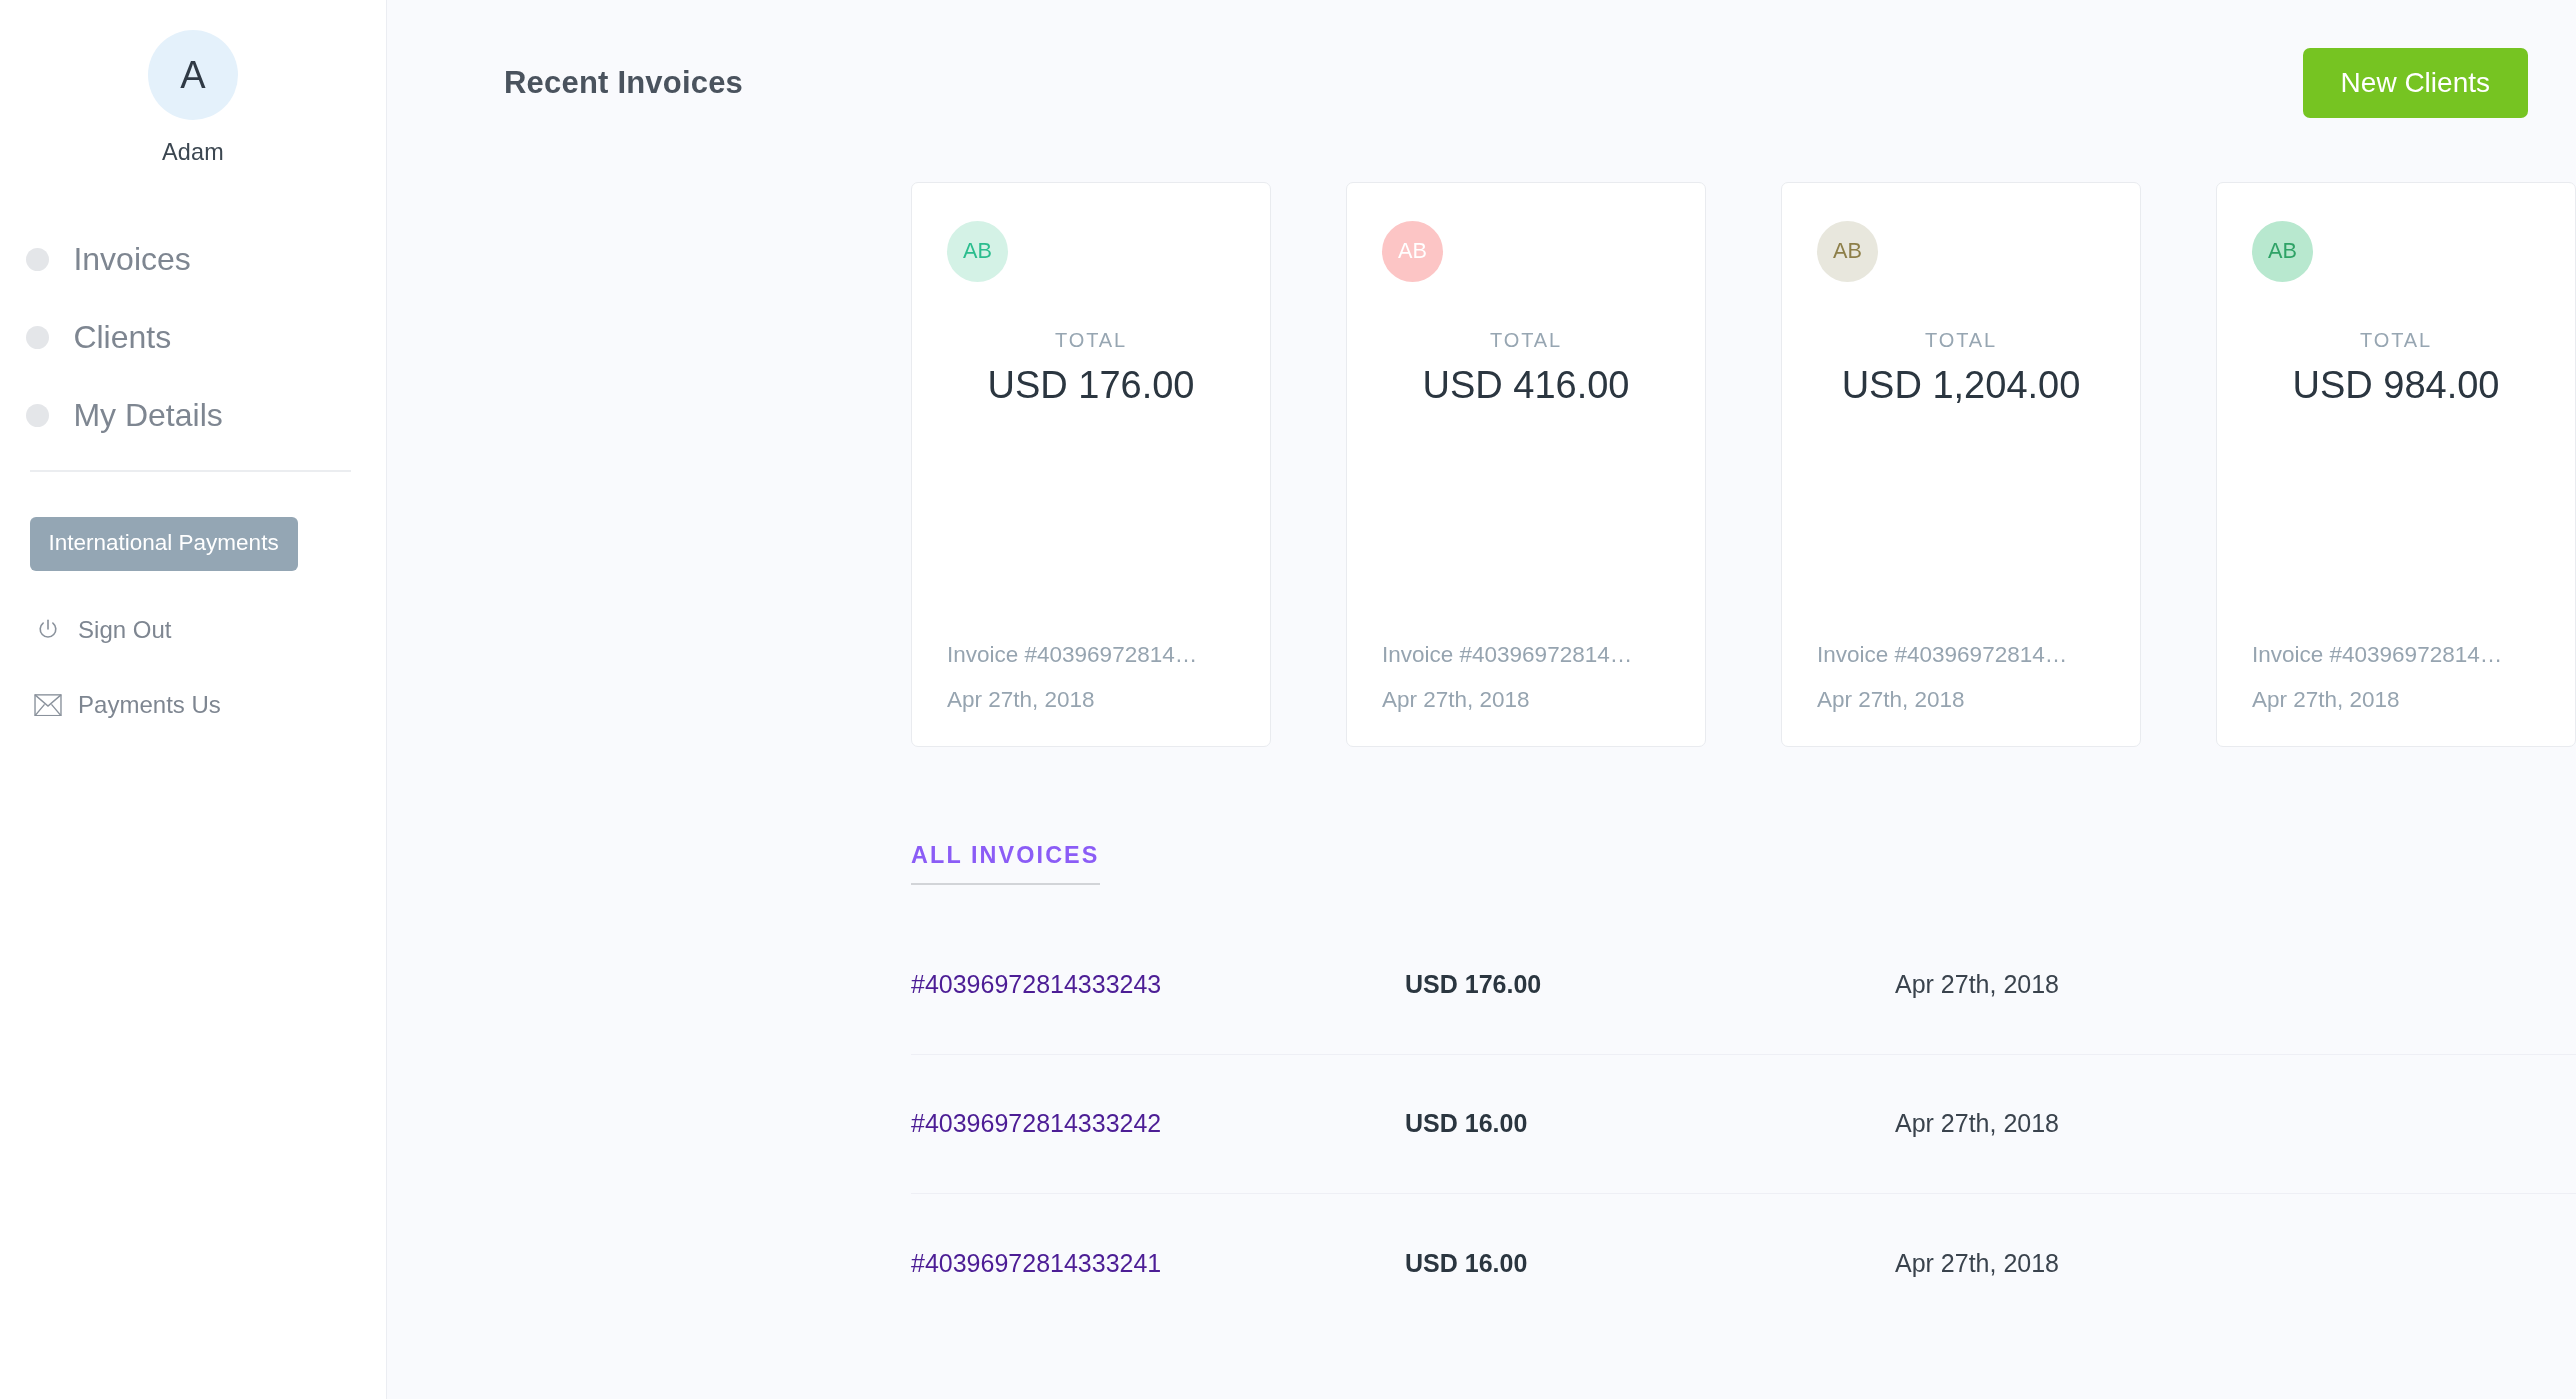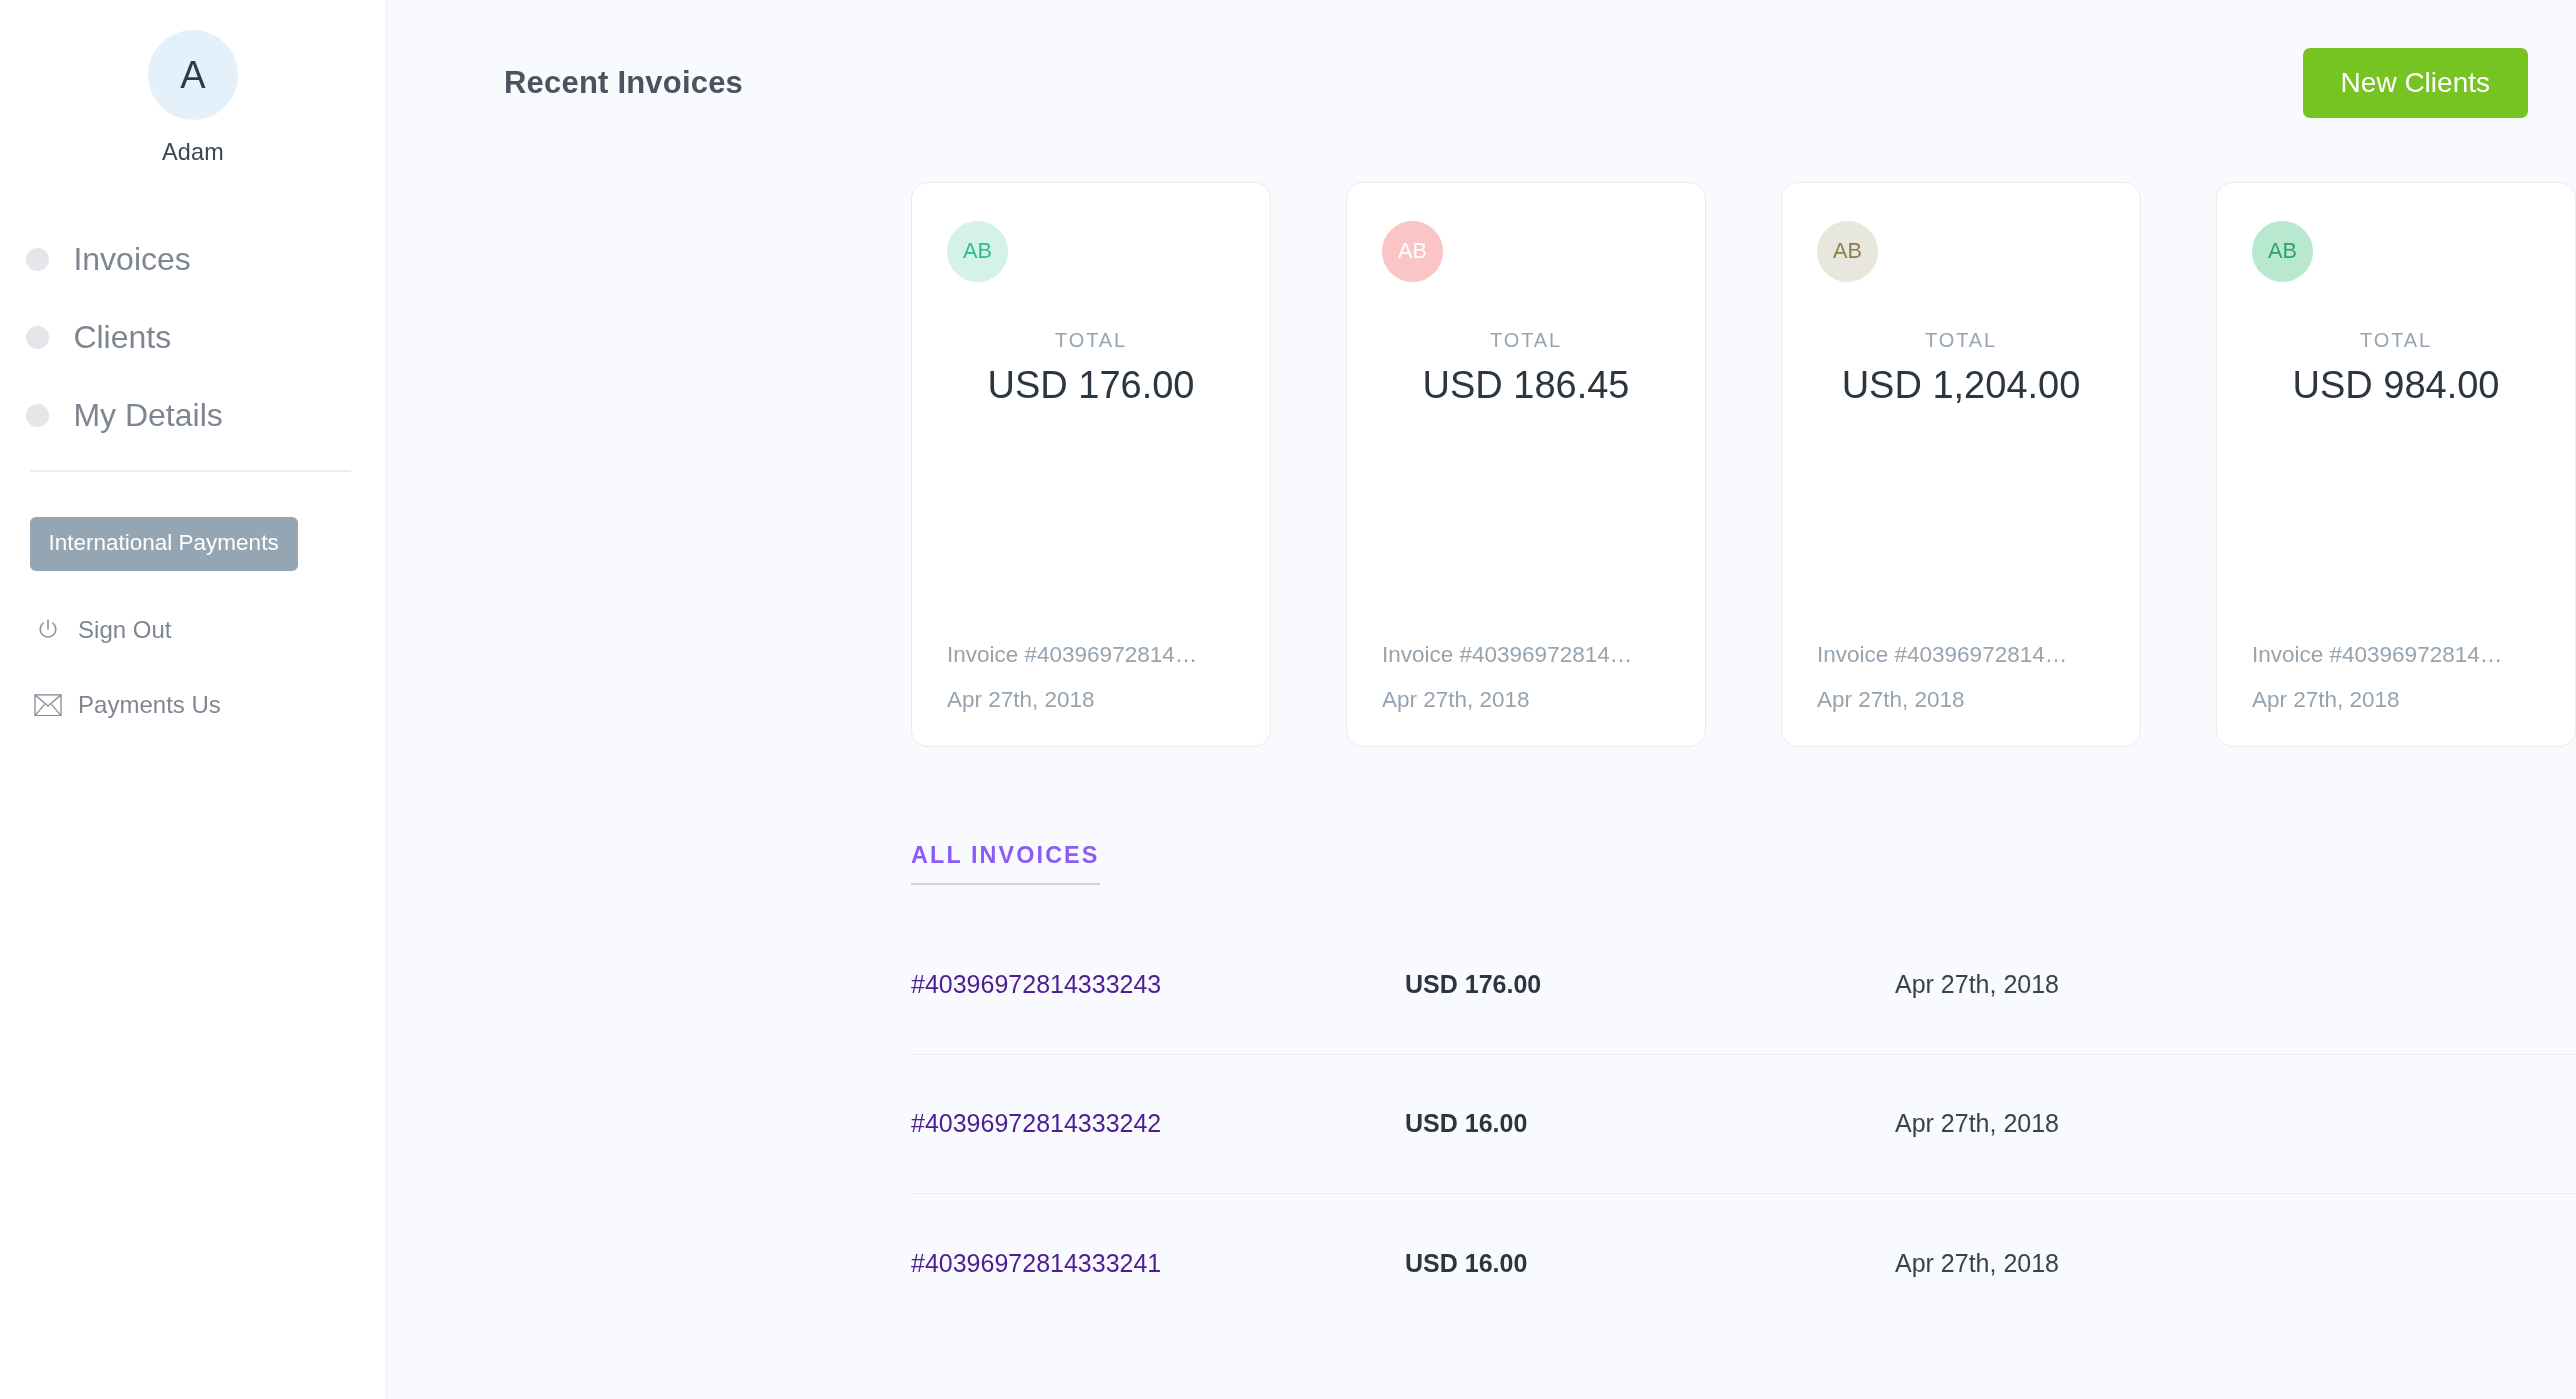--- a/index.html
+++ b/index.html
@@ -151,21 +151,21 @@
     display: flex;
     gap: 75px;
     padding: 0 0 0 524px;
     margin-top: 64px;
   }
   .card {
     width: 433px;
     height: 565px;
     background: #ffffff;
     border: 1.7px solid #e9ebef;
-    border-radius: 17px;
+    border-radius: 7px;
     padding: 38px 35px 33px 35px;
     display: flex;
     flex-direction: column;
     cursor: pointer;
     position: relative;
   }
   .card-avatar {
     width: 61px;
     height: 61px;
     border-radius: 50%;
@@ -313,21 +313,21 @@
           <div class="card-date">Apr 27th, 2018</div>
         </div>
       </div>
 
       <div class="card">
         <div class="card-avatar" style="background:#fcc5c5;color:#ffffff;">
           <span>AB</span>
         </div>
         <div class="card-total-block">
           <div class="card-total-label">TOTAL</div>
-          <div class="card-total-value">USD 186.45</div>
+          <div class="card-total-value">USD 416.00</div>
         </div>
         <div class="card-footer">
           <div class="card-inv-no">Invoice #40396972814…</div>
           <div class="card-date">Apr 27th, 2018</div>
         </div>
       </div>
 
       <div class="card">
         <div class="card-avatar" style="background:#e8e7dd;color:#8d7f49;">
           <span>AB</span>

